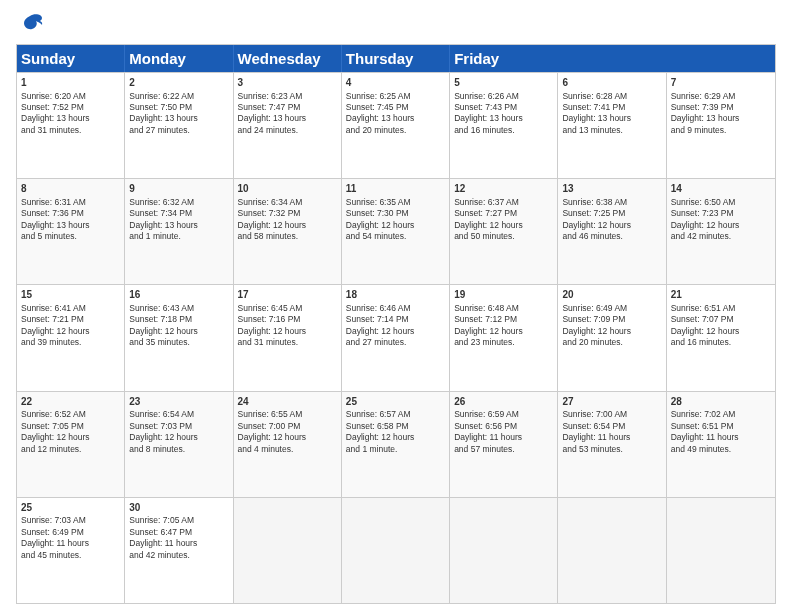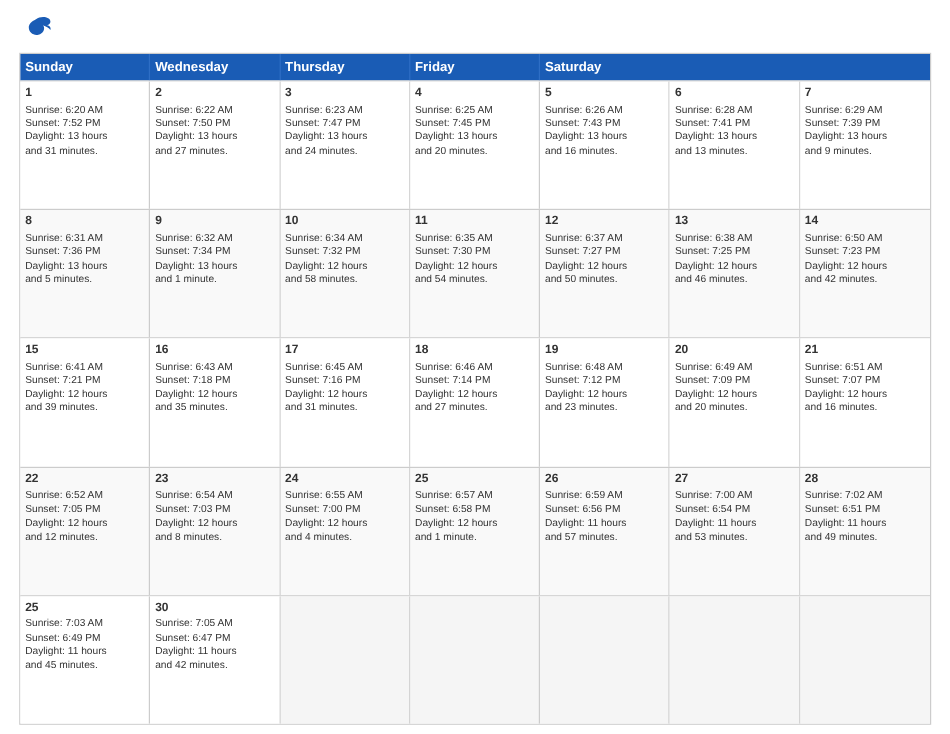--- a/index.html
+++ b/index.html
@@ -59,21 +59,21 @@
       flex-direction: column;
       border: 1px solid #ccc;
     }
     .cal-header {
       display: grid;
       grid-template-columns: repeat(7, 1fr);
       background: #1a5cb5;
     }
     .cal-header-cell {
       color: #fff;
-      font-size: 11px;
+      font-size: 15px;
       font-weight: bold;
       padding: 5px 4px;
       text-align: left;
       border-right: 1px solid #2e6ec5;
     }
     .cal-header-cell:last-child {
       border-right: none;
     }
     .cal-body {
       flex: 1;
@@ -129,24 +129,24 @@
     <div class="title-block">
       <div class="month-title"></div>
       <div class="location-title"></div>
     </div>
   </div>
 
   <div class="calendar">
     <div class="cal-header">
 
     <div class="cal-header-cell">Sunday</div>
+        <div class="cal-header-cell">Monday</div>
         <div class="cal-header-cell">Wednesday</div>
         <div class="cal-header-cell">Thursday</div>
         <div class="cal-header-cell">Friday</div>
-        <div class="cal-header-cell">Saturday</div>
       </div>
     <div class="cal-body">
 
     <div class="cal-row">
           <div class="cal-cell">
             <span class="day-num">1</span>
             <div>Sunrise: 6:20 AM</div>
             <div>Sunset: 7:52 PM</div>
             <div>Daylight: 13 hours</div>
             <div>and 31 minutes.</div>

